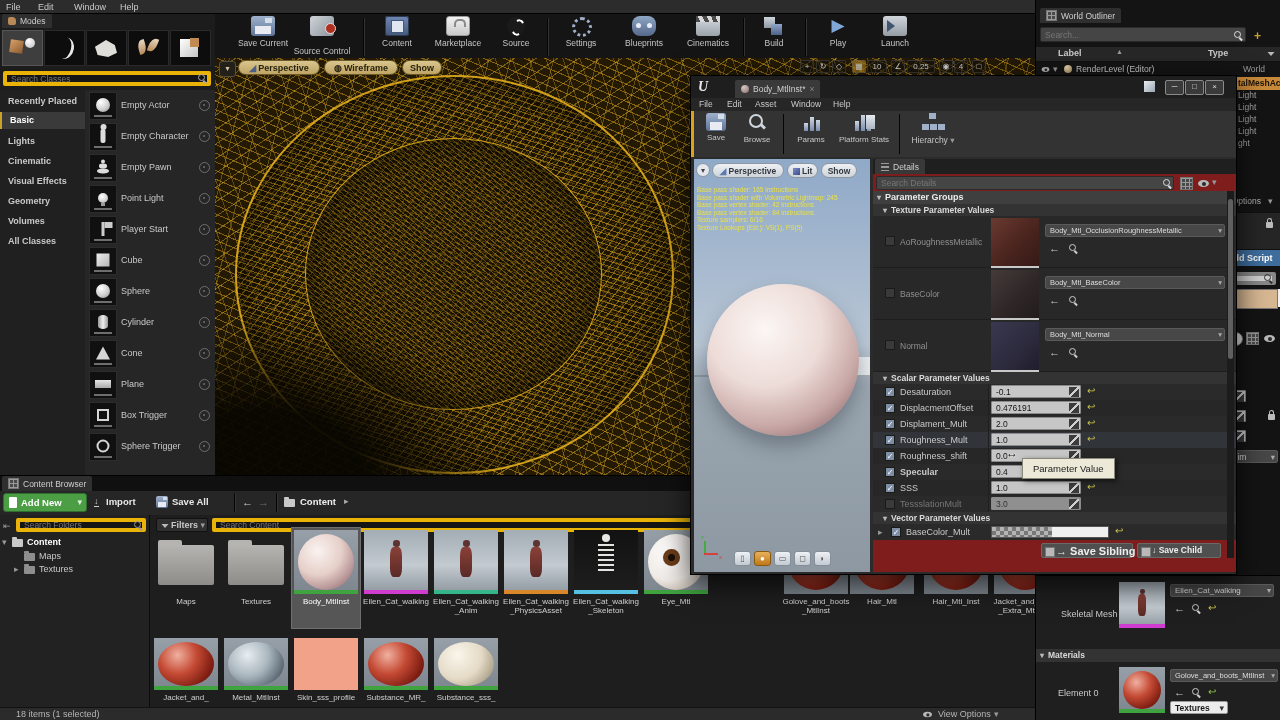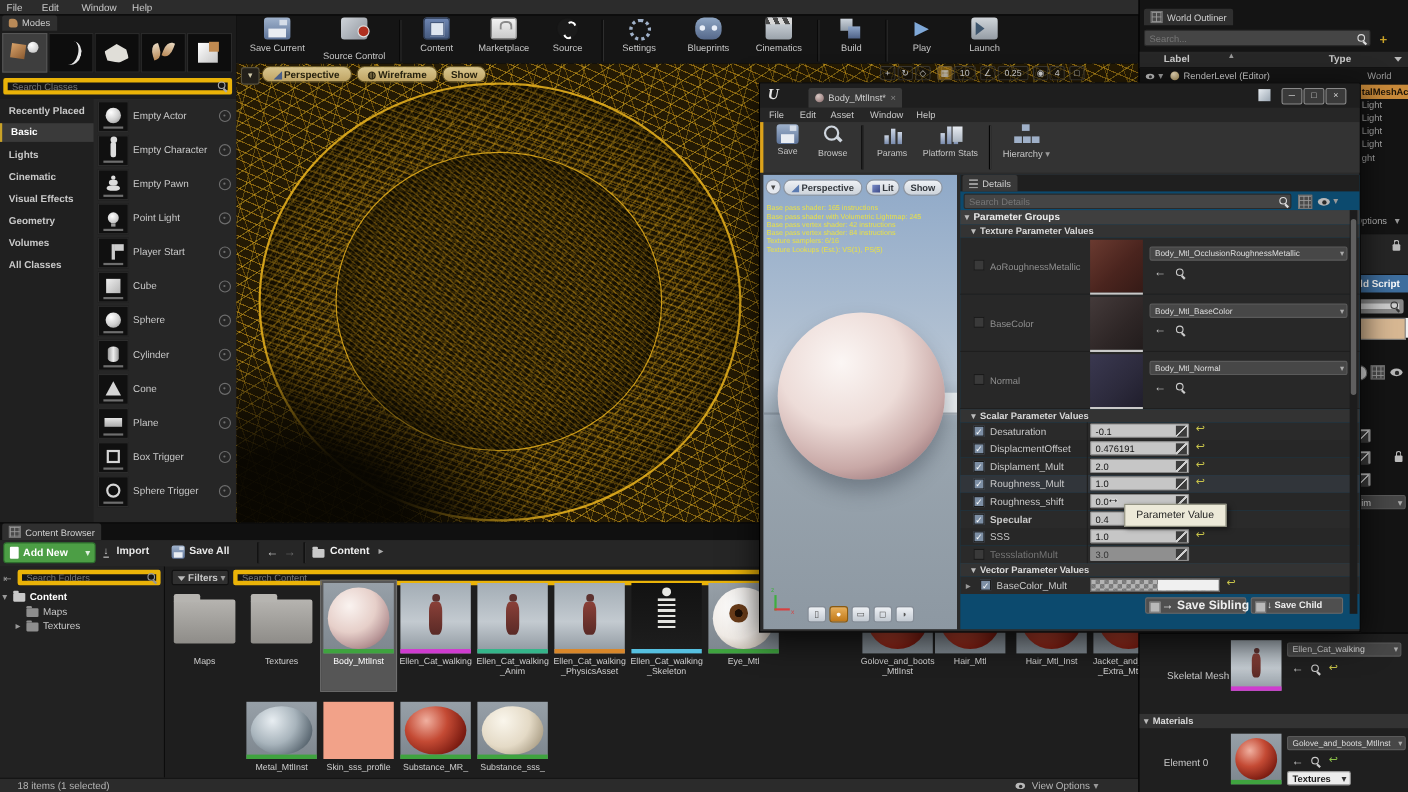--- a/index.html
+++ b/index.html
@@ -260,21 +260,21 @@
           <div class="mthumb">
             <span class="shp shp-sphtr"></span>
           </div>
           <span class="t" style="left:36px;top:10px;">Sphere Trigger</span>
           <span class="grab" style="left:114px;top:10px;"></span>
         </div>
     </div>
   </div>
 
   <div class="abs" style="left:215px;top:14px;width:820px;height:44px;background:#151515;">
-    <div class="tbb" style="left:6px;width:62px;">
+    <div class="tbb" style="left:17px;width:62px;">
         <span class="tbico floppy" style="position:relative;"></span>
         <span>Save Current</span>
       </div>
     <div class="tbb" style="left:72px;width:70px;justify-content:space-between;">
         <span class="tbico" style="background:linear-gradient(135deg,#cfd4da,#8d939b);">
           <i style="position:absolute;right:-2px;bottom:2px;width:9px;height:9px;border-radius:50%;background:#b03020;border:1px solid #e0e0e0;"></i>
         </span>
         <span>Source Control</span>
       </div>
     <div class="sep" style="left:148px;"></div>
@@ -457,20 +457,25 @@
       </div>
     <div class="cbitem" style="left:922px;top:52px;height:100px;">
         <div class="thumb" style="height:64px;" data-thumb="sphere-red"></div>
         <div class="cbname" style="top:70px;">Hair_Mtl_Inst</div>
       </div>
     <div class="cbitem" style="left:992px;top:52px;height:100px;">
         <div class="thumb" style="height:64px;" data-thumb="sphere-red"></div>
         <div class="cbname" style="top:70px;">Jacket_and_pants_Extra_Mtl_Inst</div>
       </div>
 
+    <div class="cbitem" style="left:152px;top:160px;height:70px;">
+        <div class="thumb" style="height:52px;" data-thumb="sphere-red"></div>
+        <div class="cbar" style="top: 50px; background: rgb(63, 163, 63);"></div>
+        <div class="cbname" style="top:58px;">Jacket_and_</div>
+      </div>
     <div class="cbitem" style="left:222px;top:160px;height:70px;">
         <div class="thumb" style="height:52px;" data-thumb="sphere-gray"></div>
         <div class="cbar" style="top: 50px; background: rgb(63, 163, 63);"></div>
         <div class="cbname" style="top:58px;">Metal_MtlInst</div>
       </div>
     <div class="cbitem" style="left:292px;top:160px;height:70px;">
         <div class="thumb" style="height:52px;" data-thumb="flat-skin"></div>
         <div class="cbname" style="top:58px;">Skin_sss_profile</div>
       </div>
     <div class="cbitem" style="left:362px;top:160px;height:70px;">
@@ -669,21 +674,21 @@
         <span style="position:absolute;left:1px;top:-3px;color:#3fae3f;font-size:6px;">z</span>
         <span style="position:absolute;right:0;bottom:-1px;color:#d84040;font-size:6px;">x</span>
       </div>
       <div class="abs" style="left:40px;top:392px;width:17px;height:15px;background:linear-gradient(#eef1f5,#c3cad2);border:1px solid #868e98;border-radius:3px;text-align:center;line-height:13px;color:#555;font-size:8px;box-sizing:border-box;">▯</div>
       <div class="abs" style="left:60px;top:392px;width:17px;height:15px;background:linear-gradient(#e8b05c,#c07818);border:1px solid #8a5a10;border-radius:3px;text-align:center;line-height:13px;color:#fff;font-size:8px;box-sizing:border-box;">●</div>
       <div class="abs" style="left:80px;top:392px;width:17px;height:15px;background:linear-gradient(#eef1f5,#c3cad2);border:1px solid #868e98;border-radius:3px;text-align:center;line-height:13px;color:#555;font-size:8px;box-sizing:border-box;">▭</div>
       <div class="abs" style="left:100px;top:392px;width:17px;height:15px;background:linear-gradient(#eef1f5,#c3cad2);border:1px solid #868e98;border-radius:3px;text-align:center;line-height:13px;color:#555;font-size:8px;box-sizing:border-box;">◻</div>
       <div class="abs" style="left:120px;top:392px;width:17px;height:15px;background:linear-gradient(#eef1f5,#c3cad2);border:1px solid #868e98;border-radius:3px;text-align:center;line-height:13px;color:#555;font-size:8px;box-sizing:border-box;">◗</div>
     </div>
 
-    <div class="abs" style="left:182px;top:83px;width:363px;height:413px;background:#0c4a6e;">
+    <div class="abs" style="left:182px;top:83px;width:363px;height:413px;background:#7f1d1d;">
       <div class="abs" style="left:0;top:0;width:363px;height:15px;background:#1f1f1f;"></div>
       <div class="tab" style="left:2px;top:0;height:15px;background:#383838;">
         <span style="width:8px;height:8px;background:repeating-linear-gradient(#9a9a9a 0 1.5px,transparent 1.5px 3.5px);display:inline-block;"></span>
         <span>Details</span>
       </div>
       <input class="inp inp-l" style="left: 3px; top: 17px; width: 298px; height: 14px;" placeholder="Search Details">
       <span class="mag" style="left:290px;top:20px;color:#ddd;"></span>
       <span class="gridico" style="left:307px;top:18px;"></span>
       <span class="eyei" style="left:325px;top:21px;"></span>
       <span class="t" style="left:339px;top:18px;color:#999;">▾</span>

